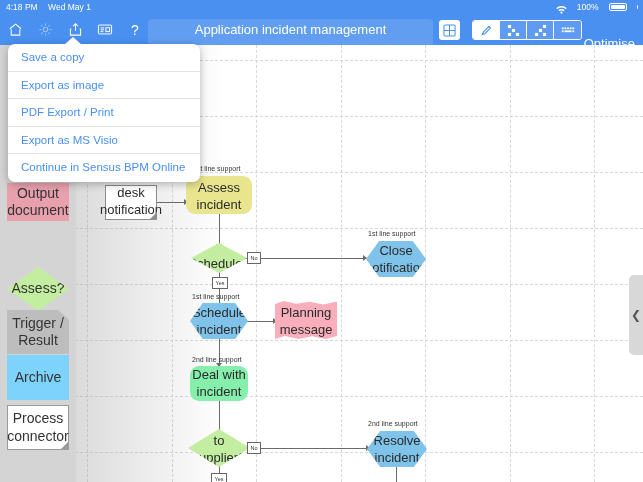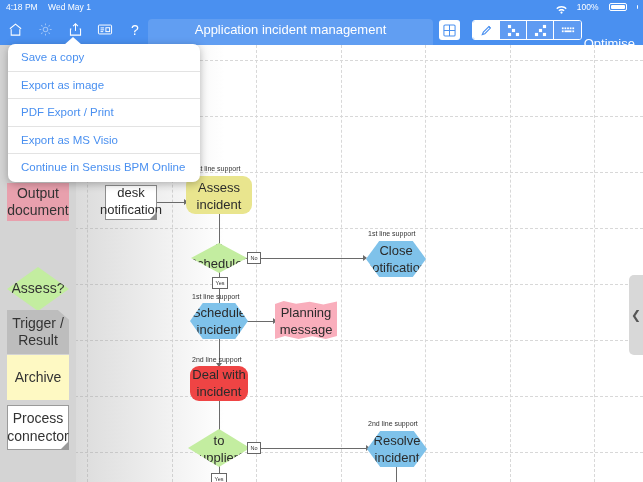--- a/index.html
+++ b/index.html
@@ -91,41 +91,41 @@
   }
   .pal-doc { background: #e8a0ad; height: 38px; }
   .pal-gateway {
     background: #c3eda0; height: 44px;
     clip-path: polygon(50% 0%, 100% 50%, 50% 100%, 0% 50%);
   }
   .pal-trigger {
     background: #bdbdbd; height: 44px;
     clip-path: polygon(0 0, 82% 0, 100% 22%, 100% 100%, 0 100%);
   }
-  .pal-archive { background: #fef9c3; height: 45px; }
+  .pal-archive { background: #7dd3fc; height: 45px; }
   .pal-connector {
     background: #ffffff; height: 45px; border: 1px solid #9a9a9a;
   }
   .pal-connector::after {
     content:""; position:absolute; right:0; bottom:0;
     border-left: 7px solid transparent; border-bottom: 7px solid #9a9a9a;
   }
 
   
   .node {
     position: absolute;
     font-size: 13px; color: #2b2b2b; text-align: center;
     display: flex; align-items: flex-end; justify-content: center;
     line-height: 1.3;
   }
   .lane-label {
     position: absolute; font-size: 7px; color: #333333; white-space: nowrap;
   }
   .n-task { background: #e9e58e; border-radius: 9px; }
-  .n-task2 { background: #ef4444; border-radius: 9px; }
+  .n-task2 { background: #86efac; border-radius: 9px; }
   .n-gateway { background: #c3eda0; clip-path: polygon(50% 0%, 100% 50%, 50% 100%, 0% 50%); }
   .n-hex { background: #7fc2ea; clip-path: polygon(22% 0%, 78% 0%, 100% 50%, 78% 100%, 22% 100%, 0% 50%); }
   .n-docbox { background: #ffffff; border: 1px solid #8d8d8d; }
   .n-docbox::after {
     content:""; position:absolute; right:-1px; bottom:-1px;
     border-left: 8px solid transparent; border-bottom: 8px solid #8d8d8d;
   }
   .n-wave { background: #f9aebc; }
 
   .yn {

